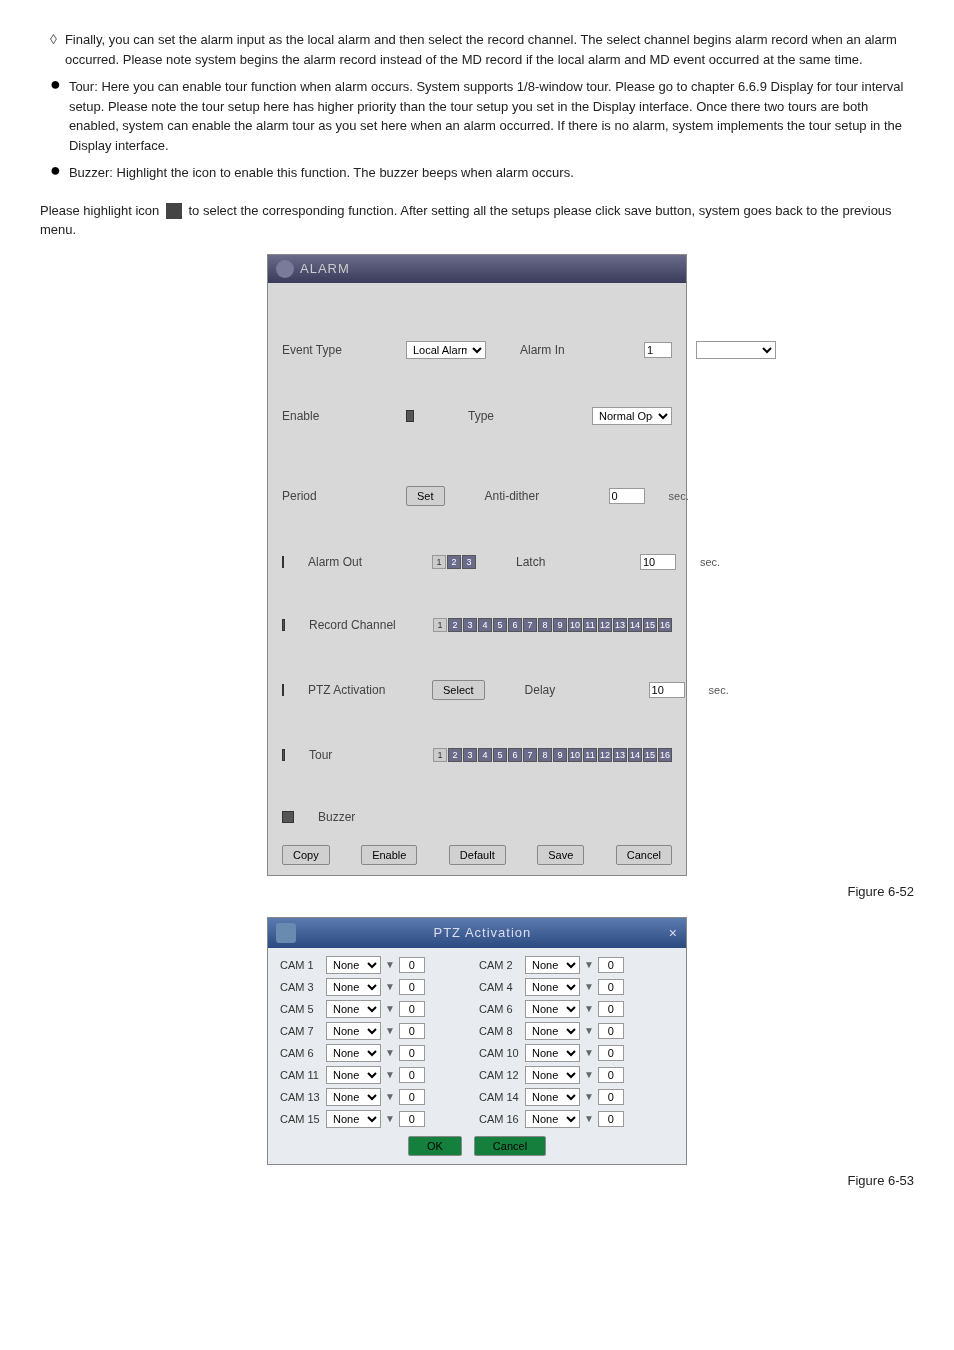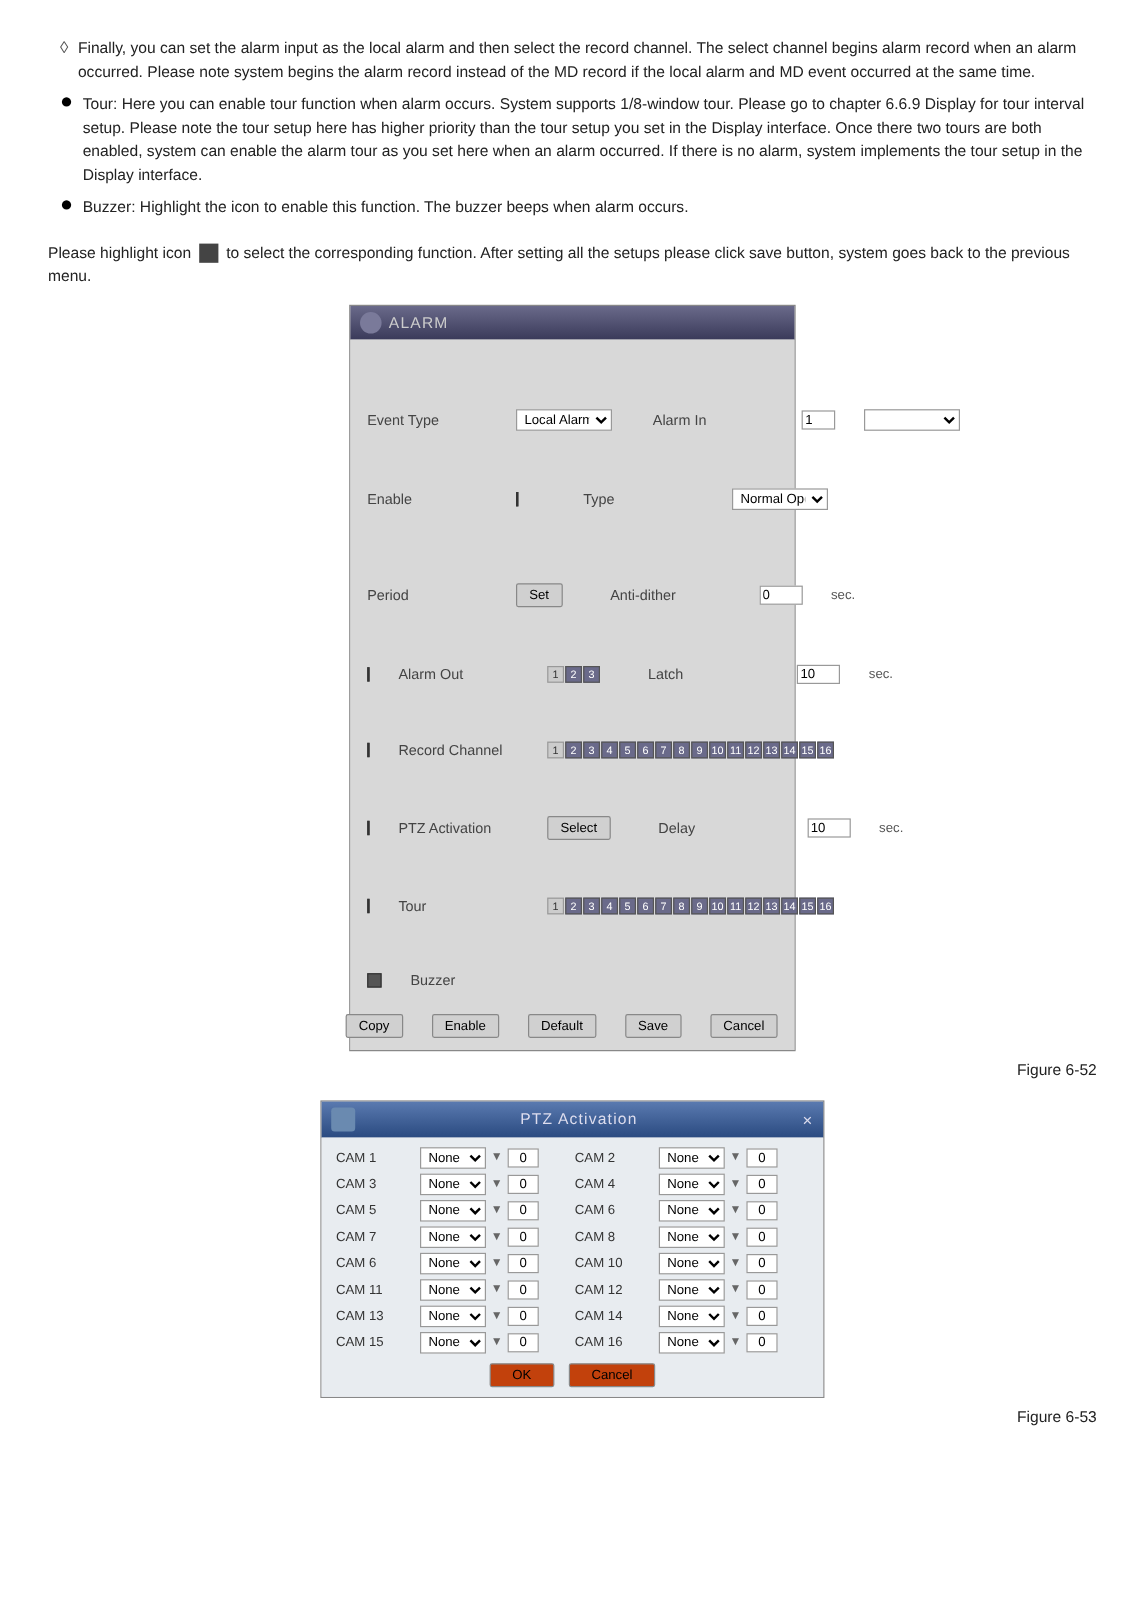--- a/index.html
+++ b/index.html
@@ -37,21 +37,21 @@
     }
 
     
     .dialog-wrapper {
       display: flex;
       justify-content: center;
       margin-bottom: 6px;
     }
     .alarm-dialog {
       border: 1px solid #888;
-      width: 372px;
+      width: 420px;
       background: #e8e8e8;
     }
     .alarm-title-bar {
       background: linear-gradient(to bottom, #6a6a8a, #3a3a5a);
       color: #ccc;
       text-align: center;
       padding: 5px 8px;
       font-size: 13px;
       letter-spacing: 1px;
       display: flex;
@@ -127,22 +127,22 @@
     .alarm-btn {
       font-size: 11px;
       padding: 3px 10px;
       border: 1px solid #888;
       background: #d0d0d0;
       cursor: pointer;
       border-radius: 2px;
     }
     .alarm-btn-row {
       display: flex;
-      gap: 24px;
-      justify-content: flex-end;
+      gap: 8px;
+      justify-content: space-between;
       margin-top: 8px;
     }
     .sec-label { font-size: 11px; color: #555; }
 
     
     .ptz-dialog {
       border: 1px solid #888;
       width: 420px;
       background: #f0f0f0;
     }
@@ -176,21 +176,20 @@
       color: #333;
       font-size: 11px;
       min-width: 42px;
     }
     .ptz-select {
       font-size: 11px;
       padding: 1px 2px;
       border: 1px solid #999;
       background: #fff;
       min-width: 55px;
-      margin-left: 24px;
     }
     .ptz-num-input {
       font-size: 11px;
       border: 1px solid #999;
       background: #fff;
       width: 26px;
       padding: 1px 2px;
       text-align: center;
     }
     .ptz-half {
@@ -202,21 +201,21 @@
     .ptz-btn-row {
       display: flex;
       gap: 12px;
       justify-content: center;
       margin-top: 8px;
     }
     .ptz-btn {
       font-size: 11px;
       padding: 3px 18px;
       border: 1px solid #888;
-      background: #c2410c;
+      background: #15803d;
       cursor: pointer;
       border-radius: 2px;
     }
     .ptz-icon {
       width: 20px;
       height: 20px;
       background: #6a8ab0;
       border-radius: 3px;
       display: inline-block;
     }

